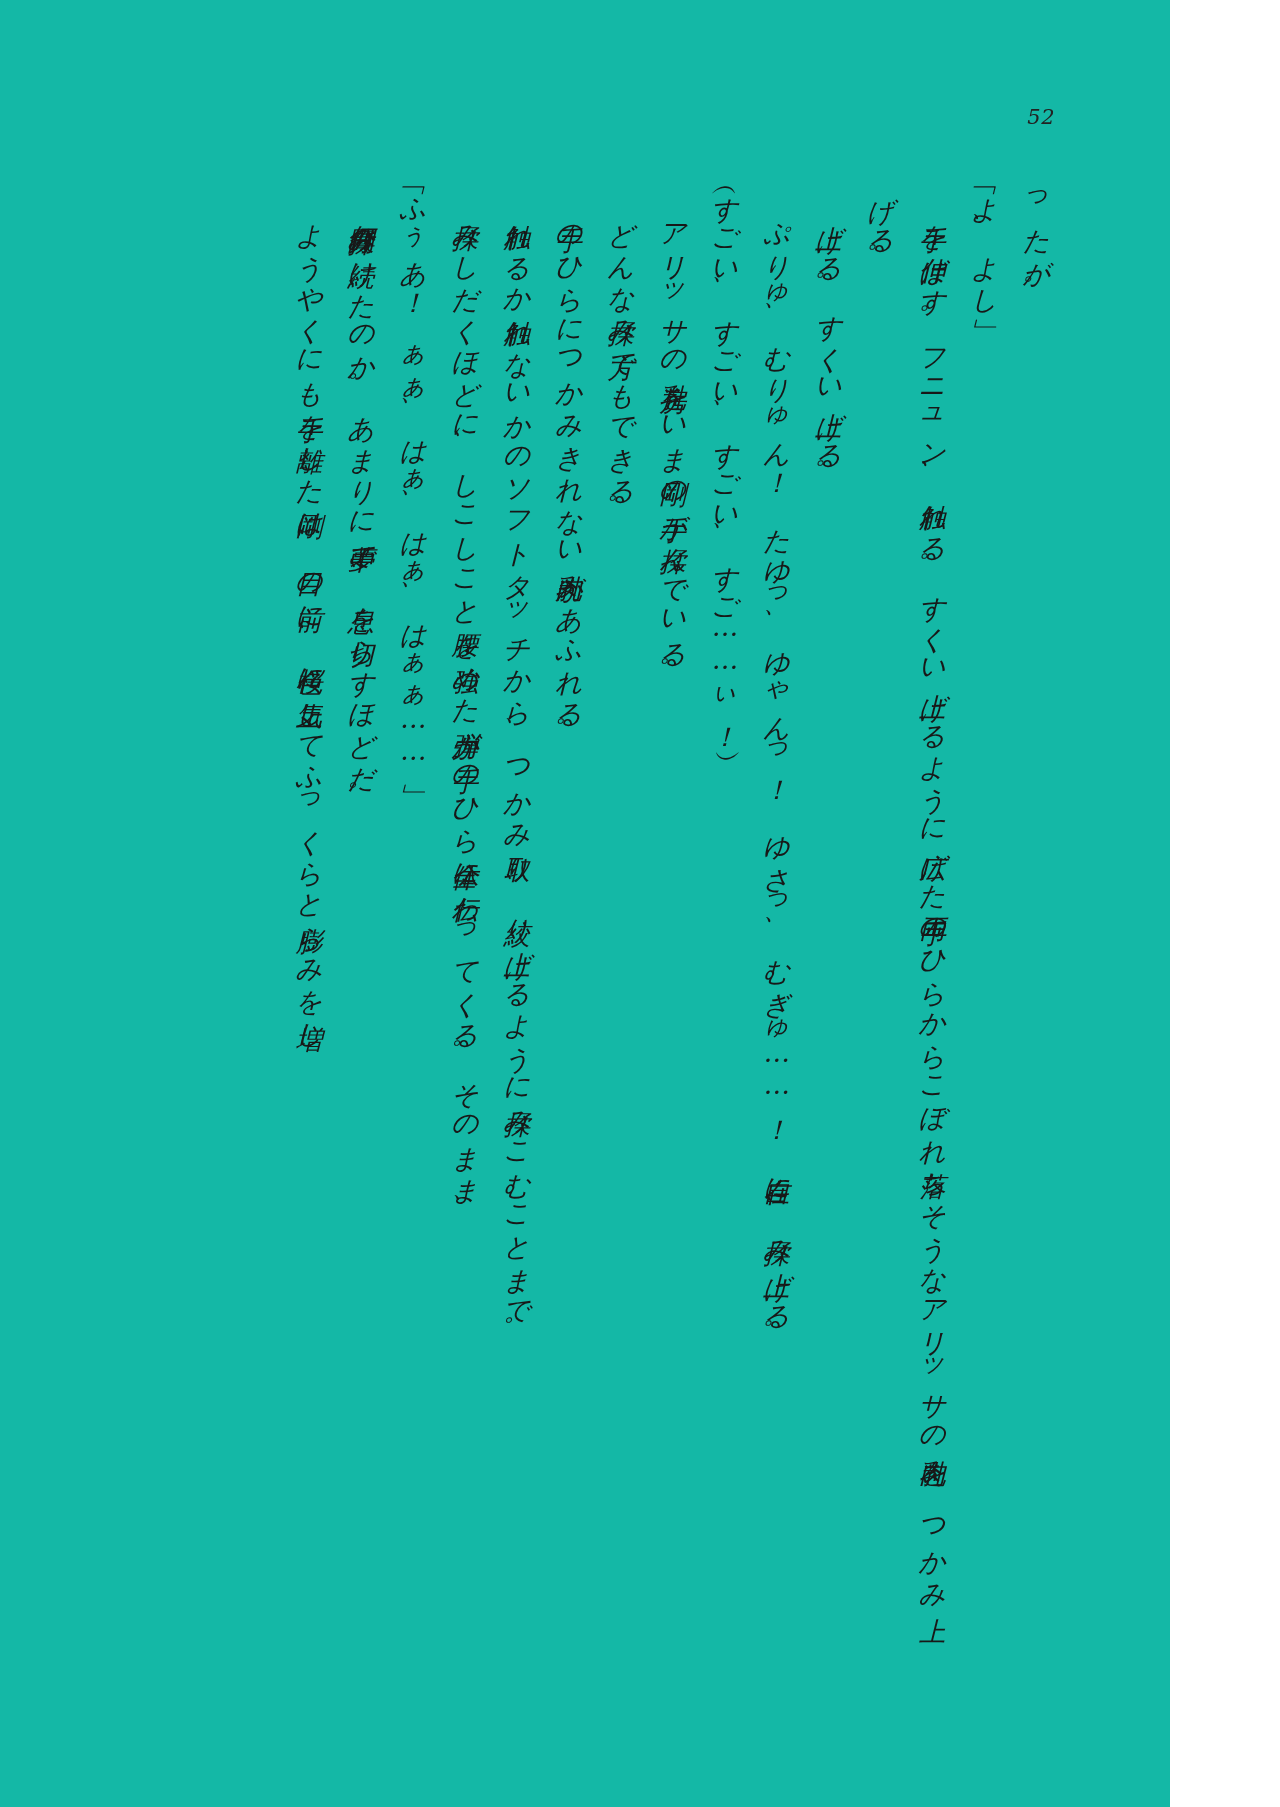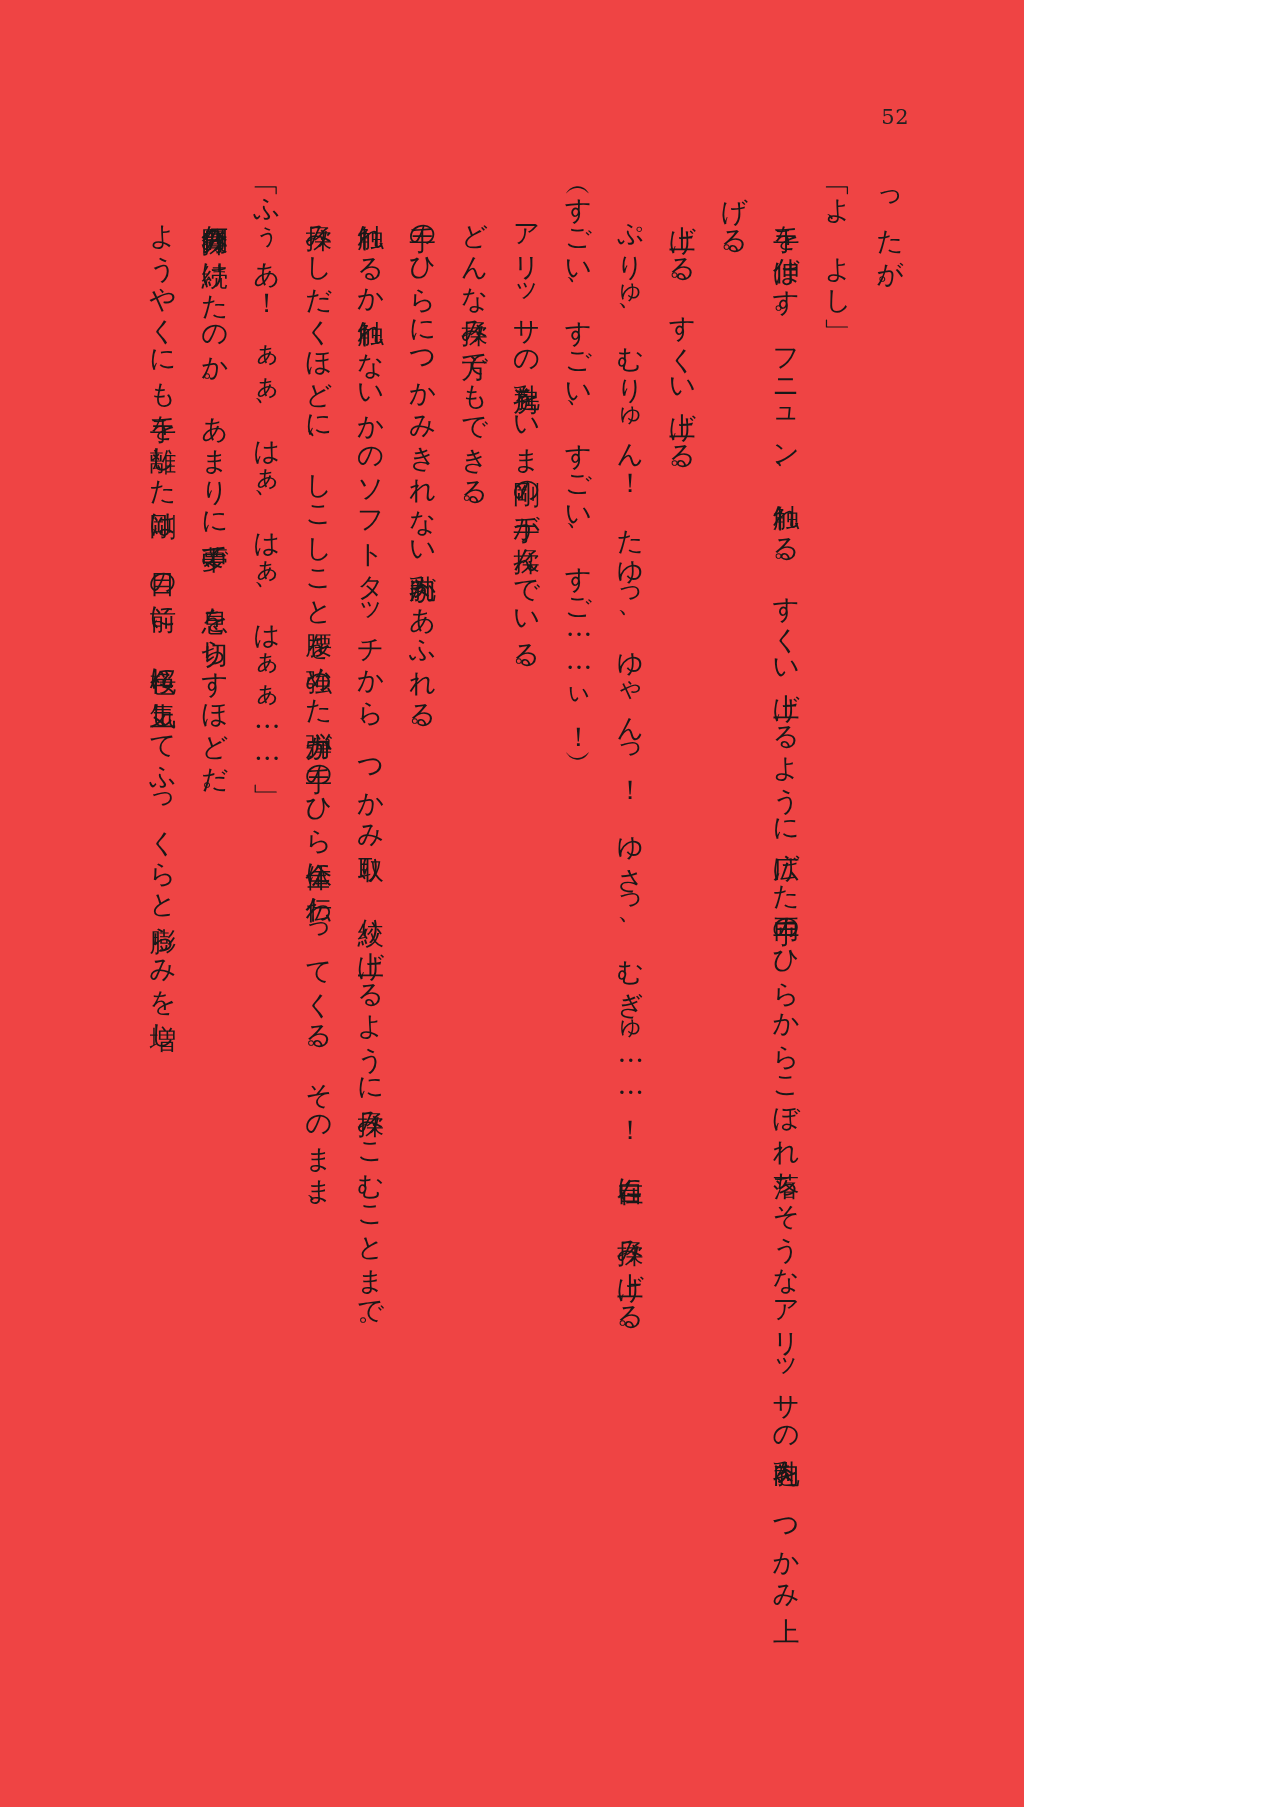--- a/index.html
+++ b/index.html
@@ -2,26 +2,27 @@
 <html><head>
 <meta charset="utf-8">
 <style>
   html, body {
     margin: 0;
     padding: 0;
     background: #ffffff;
   }
   .page {
     position: relative;
-    width: 1024px;
+    width: 1170px;
     height: 1807px;
-    background: #ef4444;
+    background: #14b8a6;
     overflow: hidden;
     font-family: "DejaVu Serif", "Liberation Serif", serif;
     color: #1a1a1a;
+    font-style: italic;
   }
   .page-number {
     position: absolute;
     top: 105px;
     right: 115px;
     font-size: 21px;
     font-family: "DejaVu Serif", "Liberation Serif", serif;
     color: #222;
     letter-spacing: 0.5px;
   }

